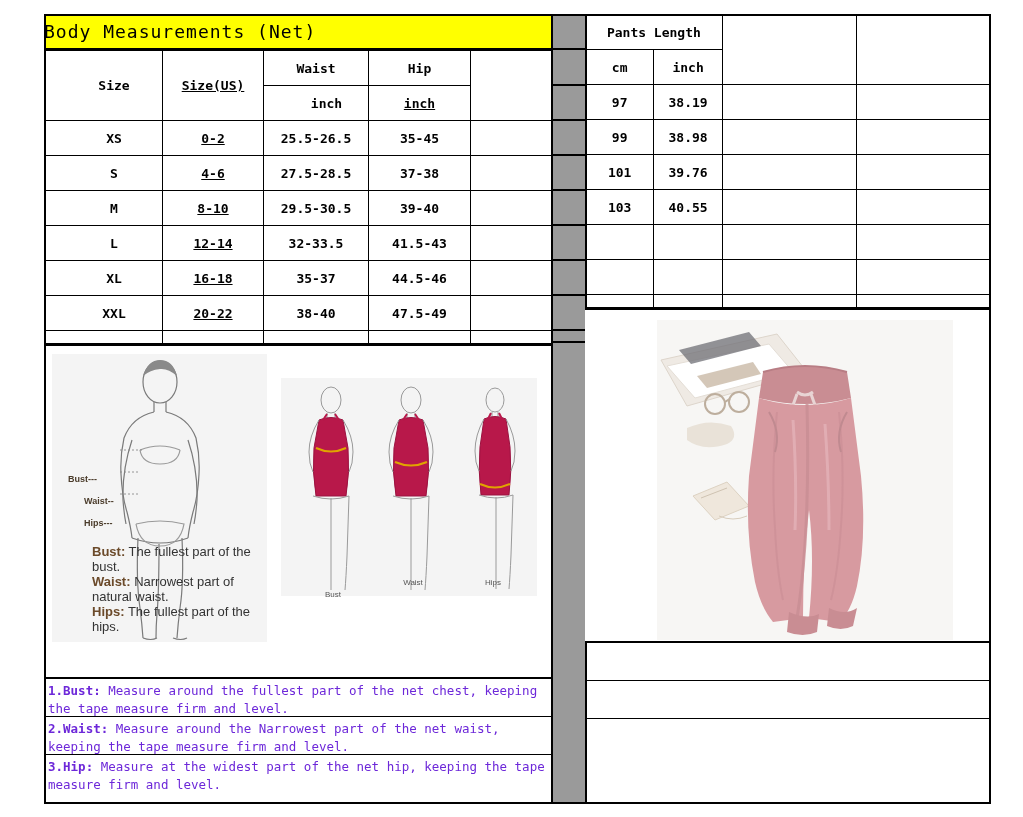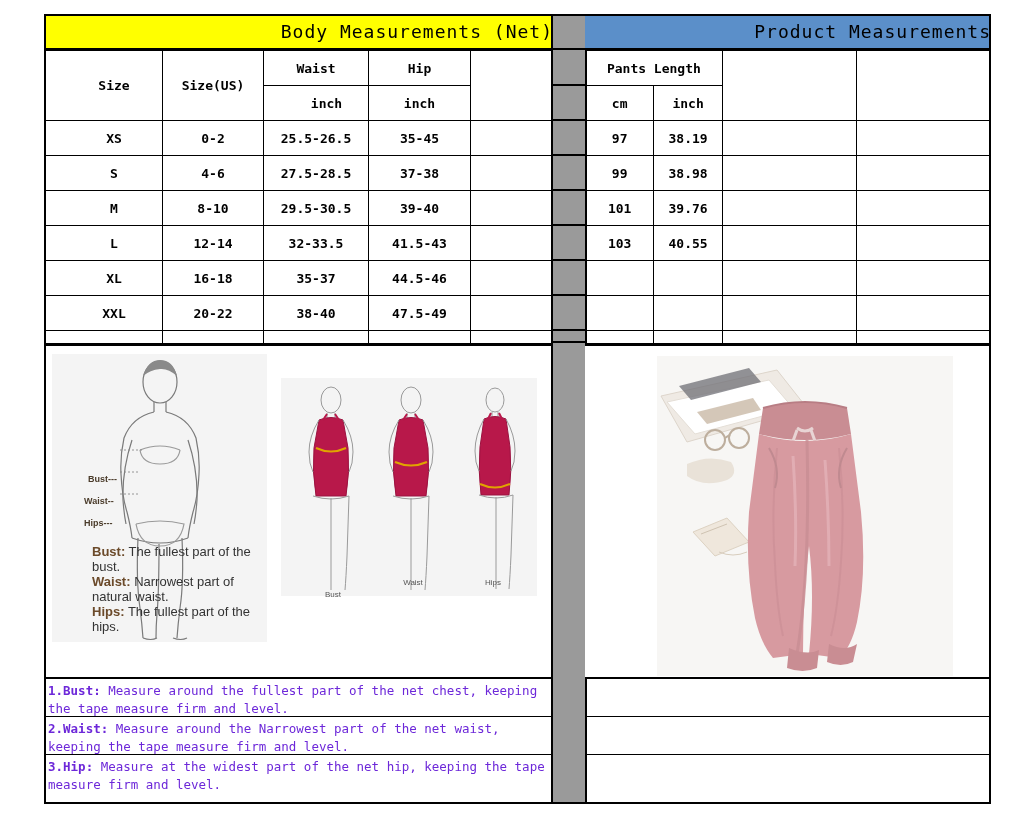--- a/index.html
+++ b/index.html
@@ -63,21 +63,21 @@
     top: 14px;
     width: 406px;
     height: 790px;
     box-sizing: border-box;
   }
 
   
   .banner {
     height: 36px;
     line-height: 36px;
-    text-align: right;
+    text-align: left;
     font-size: 18px;
     letter-spacing: 1px;
     border-bottom: 2px solid #000;
     box-sizing: border-box;
     font-family: "DejaVu Sans Mono", monospace;
   }
   .banner-left  { background: #ffff00; color: #000; }
   .banner-right { background: #5b8fc9; color: #000; }
 
   
@@ -94,21 +94,21 @@
     font-weight: bold;
     font-family: "DejaVu Sans Mono", monospace;
     height: 34px;
     padding: 0;
     color: #000;
   }
   table.grid td.blank { font-weight: normal; }
 
   
   .ltbl td:nth-child(1) { width: 96px; padding-left: 21px; }
-  .ltbl td:nth-child(2) { width: 100px; }
+  .ltbl td:nth-child(2) { width: 100px; text-decoration: underline; }
   .ltbl td:nth-child(3) { width: 104px; }
   .ltbl td:nth-child(4) { width: 101px; }
   .ltbl td:nth-child(5) { width: 104px; }
 
   
   .rtbl td:nth-child(1) { width: 102px; }
   .rtbl td:nth-child(2) { width: 100px; }
   .rtbl td:nth-child(3) { width: 100px; }
   .rtbl td:nth-child(4) { width: 100px; }
 
@@ -275,21 +275,21 @@
           <td style="height:12px" class="blank"></td>
           <td style="height:12px" class="blank"></td>
           <td style="height:12px" class="blank"></td>
         </tr>
       </tbody>
     </table>
 
     <div class="illus-left">
 
       <div class="fig-body">
-        <span class="lbl-small" style="left:36px; top:120px;">Bust---</span>
+        <span class="lbl-small" style="left:16px; top:120px;">Bust---</span>
         <span class="lbl-small" style="left:32px; top:142px;">Waist--</span>
         <span class="lbl-small" style="left:32px; top:164px;">Hips---</span>
 
         <svg width="215" height="288" viewBox="0 0 215 288">
           <g fill="none" stroke="#7a7a7a" stroke-width="1.2">
 
             <ellipse cx="108" cy="28" rx="17" ry="21"></ellipse>
             <path d="M91 22 q5 -16 17 -16 q13 0 17 16 q-9 -8 -17 -7 q-10 1 -17 7z" fill="#8a8a8a" stroke="none"></path>
 
             <path d="M102 48 l0 10 M114 48 l0 10"></path>
@@ -398,21 +398,20 @@
     <div class="seg" style="height:35px"></div>
     <div class="seg" style="height:35px"></div>
     <div class="seg" style="height:35px"></div>
     <div class="seg" style="height:35px"></div>
     <div class="seg" style="height:35px"></div>
     <div class="seg" style="height:12px"></div>
   </div>
 
   <div class="right-col">
 
-    <div class="banner banner-right">Product Measurements</div>
 
     <table class="grid rtbl">
       <tbody>
         <tr>
           <td colspan="2" class="hdr-tall">Pants Length</td>
           <td rowspan="2" class="hdr-tall blank"></td>
           <td rowspan="2" class="hdr-tall blank"></td>
         </tr>
         <tr>
           <td>cm</td>

